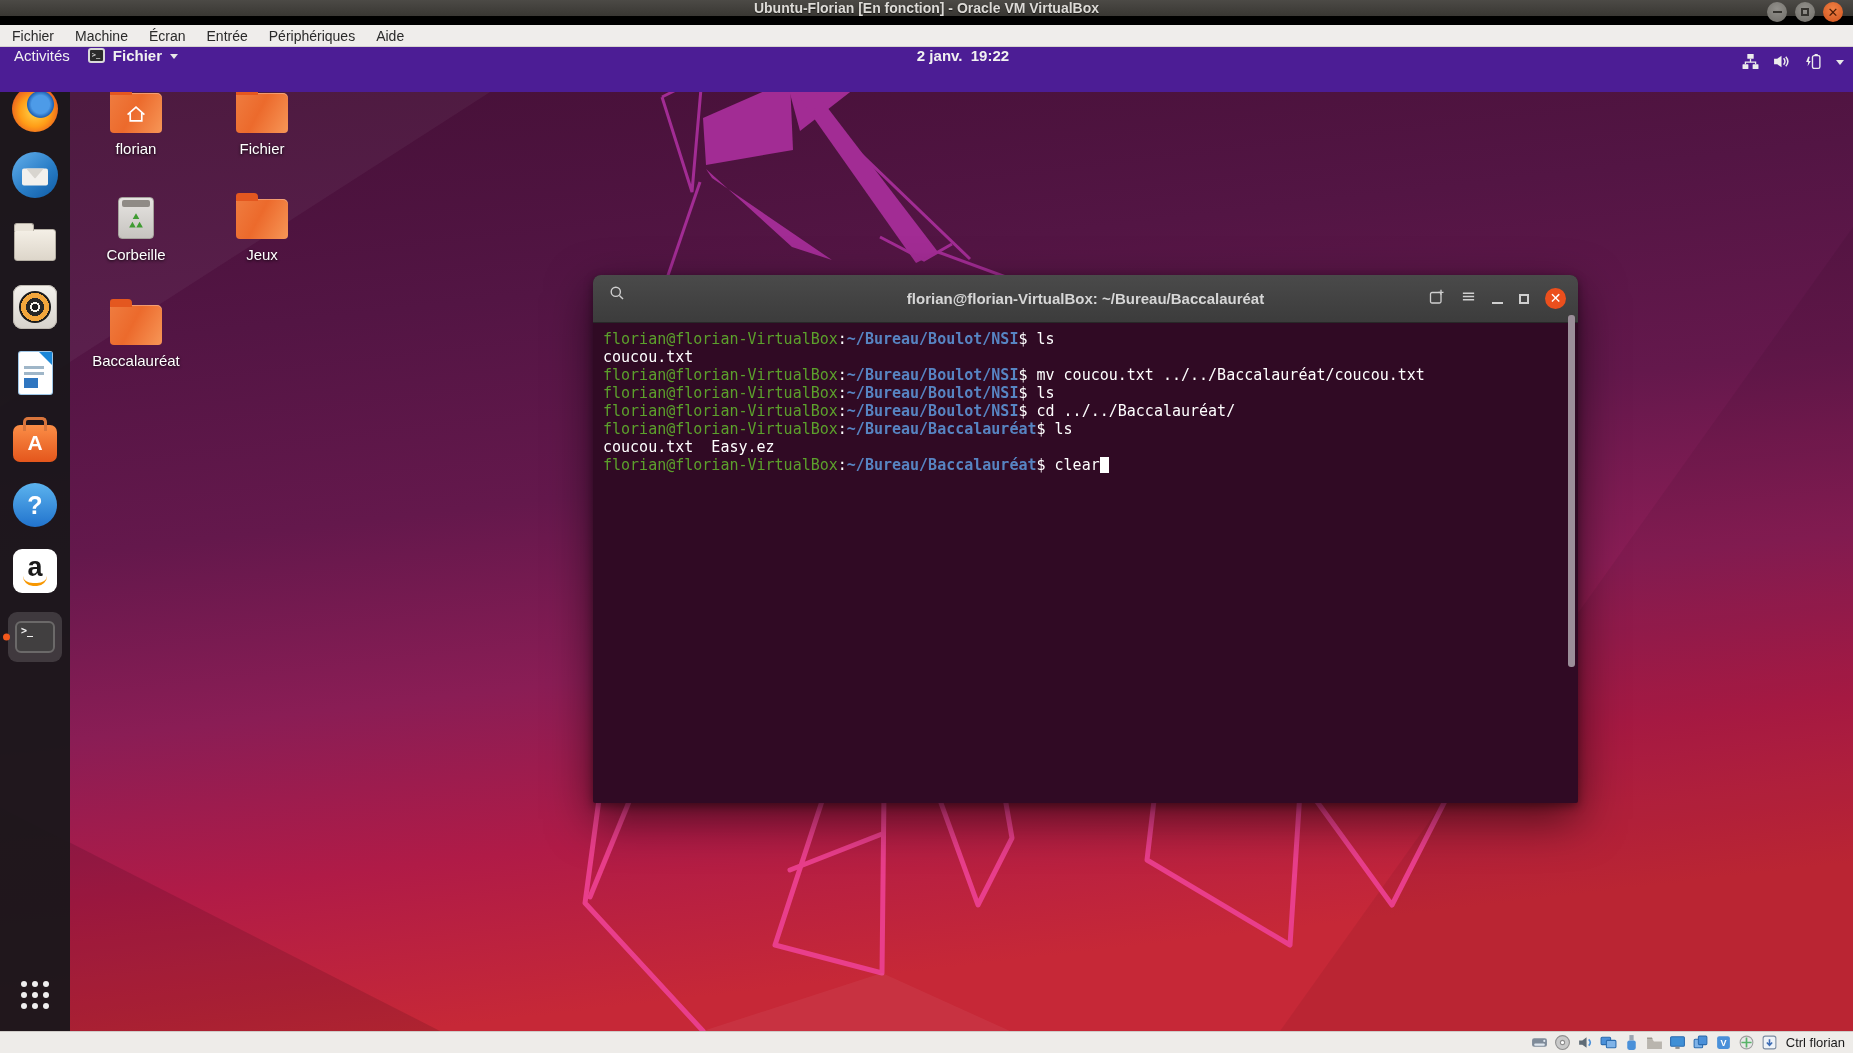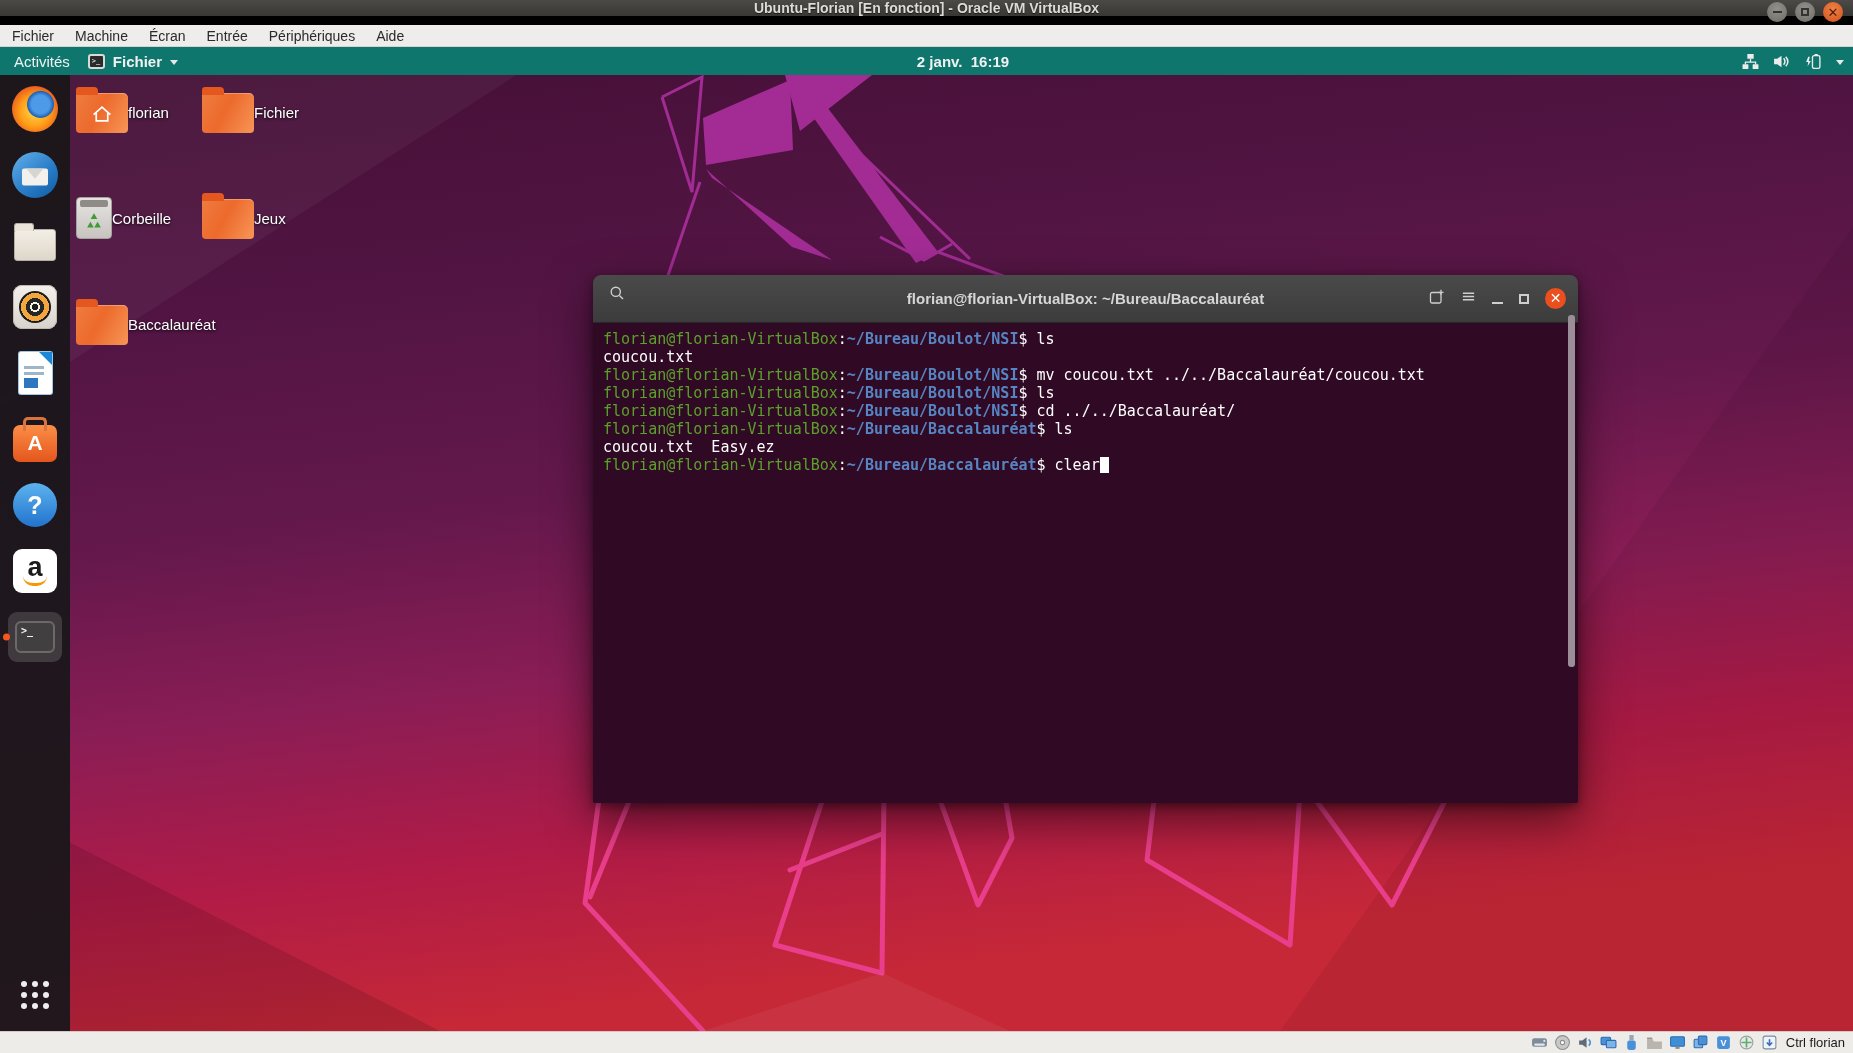--- a/index.html
+++ b/index.html
@@ -21,22 +21,22 @@
   .vbox-menubar { position:absolute; top:25px; left:0; right:0; height:22px; background:#efedeb;
     border-bottom:1px solid #d6d3cf; display:flex; align-items:center; padding-left:12px; gap:21px;
     font-size:14px; color:#2a2a2a; }
   .menu-item { cursor:default; }
 
   
   .guest { position:absolute; top:47px; left:0; width:1853px; height:984px; background:#4a1140; overflow:hidden; }
   .wallpaper { position:absolute; top:0; left:0; }
 
   
-  .topbar { position:absolute; top:0; left:0; right:0; height:28px; background:#0f766e;
-    display:flex; align-items:center; color:#f1f1f1; font-size:15px; z-index:30; }
+  .topbar { position:absolute; top:0; left:0; right:0; height:45px; background:#4c1d95;
+    display:flex; align-items:flex-start; color:#f1f1f1; font-size:15px; z-index:30; }
   .tb-activities { padding:0 18px 0 14px; }
   .tb-appmenu { display:flex; align-items:center; gap:8px; font-weight:bold; }
   .tb-appicon { width:17px; height:15px; border:2px solid #d9d9d9; border-radius:3px; background:#2a2a2a;
     color:#d9d9d9; font-family:"DejaVu Sans Mono",monospace; font-size:7px; line-height:1;
     display:flex; padding:2px 0 0 2px; }
   .caret { width:0; height:0; border-left:4px solid transparent; border-right:4px solid transparent;
     border-top:5px solid #e8e8e8; margin-top:2px; }
   .tb-clock { position:absolute; left:963px; transform:translateX(-50%); font-weight:bold; white-space:pre; }
   .tb-right { position:absolute; right:9px; top:0; height:28px; display:flex; align-items:center; gap:14px; }
   .tb-right svg { display:block; }
@@ -88,21 +88,21 @@
   .ic-term { width:54px; height:50px; border-radius:9px; background:rgba(255,255,255,.15);
     display:flex; align-items:center; justify-content:center; }
   .term-inner { width:40px; height:32px; background:#413f40; border:2px solid #6b6969; border-radius:6px;
     color:#f2f2f2; font-family:"DejaVu Sans Mono",monospace; font-size:10px; font-weight:bold;
     padding:2px 0 0 4px; }
   .show-apps { position:absolute; bottom:22px; left:50%; transform:translateX(-50%);
     display:grid; grid-template-columns:repeat(3,6px); gap:5px; }
   .show-apps span { width:6px; height:6px; border-radius:50%; background:#efefef; }
 
   
-  .desk-item { position:absolute; width:120px; display:flex; flex-direction:row; align-items:center; z-index:5; }
+  .desk-item { position:absolute; width:120px; display:flex; flex-direction:column; align-items:center; z-index:5; }
   .desk-icn { height:48px; display:flex; align-items:flex-end; justify-content:center; }
   .desk-label { margin-top:7px; font-size:15px; color:#fff; text-shadow:0 1px 3px rgba(0,0,0,.9); }
   .fld { position:relative; width:52px; height:40px; border-radius:3px 5px 4px 4px;
     background:linear-gradient(118deg,#ef7c3f 0%,#ec6a2c 45%,#f79657 100%);
     box-shadow:inset 0 1px 0 rgba(255,255,255,.3); }
   .fld::before { content:""; position:absolute; top:-6px; left:0; width:22px; height:8px;
     border-radius:3px 4px 0 0; background:#e4571f; }
   .fld svg { position:absolute; left:50%; top:52%; transform:translate(-50%,-50%); }
   .trash { position:relative; width:36px; height:42px; border-radius:4px;
     background:linear-gradient(#e6e4e1,#c7c4c0); border:1px solid #a5a19c; }
@@ -210,21 +210,21 @@
       <polygon points="703,984 882,926 1010,984" fill="rgba(255,255,255,0.05)"></polygon>
     </svg>
 
     <div class="topbar">
       <span class="tb-activities">Activités</span>
       <span class="tb-appmenu">
         <span class="tb-appicon">&gt;_</span>
         <span>Fichier</span>
         <span class="caret"></span>
       </span>
-      <span class="tb-clock">2 janv.  16:19</span>
+      <span class="tb-clock">2 janv.  19:22</span>
       <div class="tb-right">
         <svg width="17" height="17" viewBox="0 0 16 16">
           <rect x="5" y="1" width="6" height="4.5" rx="0.5" fill="#ececec"></rect>
           <rect x="0.5" y="10.5" width="5.5" height="4.5" rx="0.5" fill="#ececec"></rect>
           <rect x="10" y="10.5" width="5.5" height="4.5" rx="0.5" fill="#ececec"></rect>
           <path d="M8 5.5 v3 M3.2 10.5 v-2 h9.6 v2" fill="none" stroke="#ececec" stroke-width="1.2"></path>
         </svg>
         <svg width="17" height="17" viewBox="0 0 16 16">
           <polygon points="1,5.5 4,5.5 8,2.5 8,13.5 4,10.5 1,10.5" fill="#ececec"></polygon>
           <path d="M10 5 q2.5 3 0 6 M12 3.5 q4 4.5 0 9" stroke="#ececec" fill="none" stroke-width="1.4"></path>

